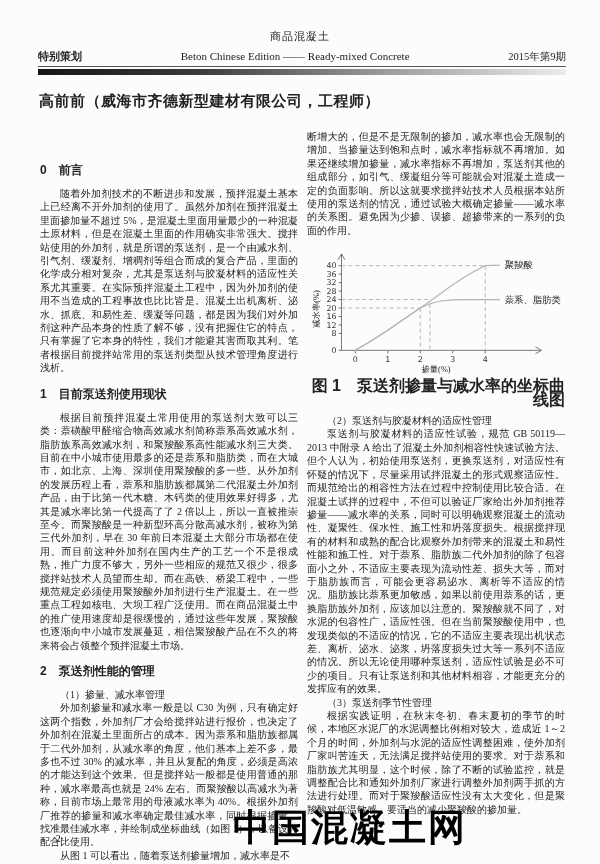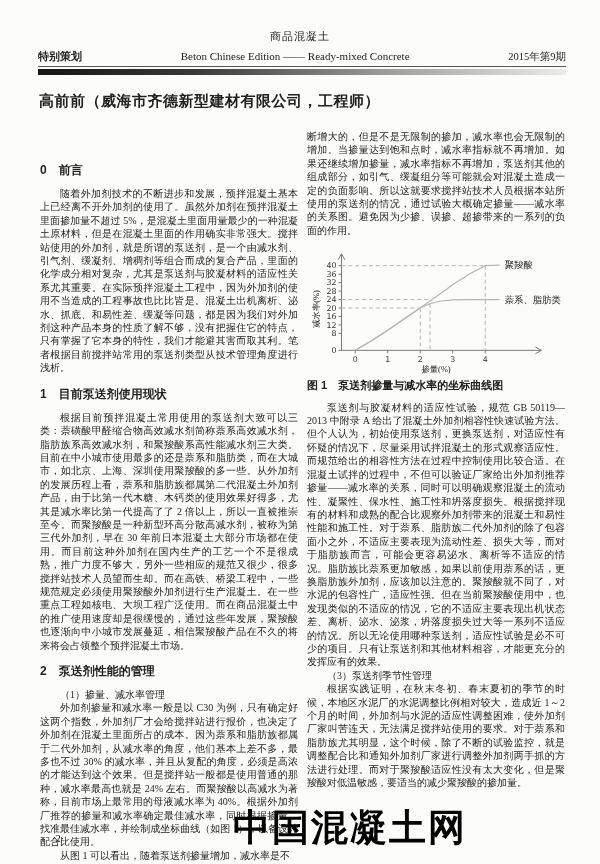--- a/index.html
+++ b/index.html
@@ -29,21 +29,21 @@
   .col-right{left:307px;}
   .col p{margin:0;text-indent:2em;}
   .col p.cont{text-indent:0;}
   h2.sec{font-size:12px;font-weight:bold;margin:12px 0 9px;line-height:15px;
     font-family:"Liberation Sans","DejaVu Sans",sans-serif;}
   h2.sec.first{margin-top:1px;}
   .subhead{text-indent:2em;margin:0;}
   
   .figure{margin:6px 0 4px;text-align:center;}
   .figure svg{display:block;margin:0 auto;}
-  .fig-caption{font-size:11px;font-weight:bold;text-align:left;margin:1px 0 8px;
+  .fig-caption{font-size:16px;font-weight:bold;text-align:right;margin:1px 0 8px;
     font-family:"Liberation Sans","DejaVu Sans",sans-serif;}
   .ax{stroke:#777;stroke-width:1;fill:none;}
   .dash{stroke:#ababab;stroke-width:0.9;stroke-dasharray:4 3;fill:none;}
   .curve{stroke:#b5b5b5;stroke-width:1.2;fill:none;}
   .tick{font-size:8px;fill:#333;font-family:"DejaVu Sans",sans-serif;}
   .slabel{font-size:9.5px;fill:#222;}
   .alabel{font-size:8.5px;fill:#222;}
   
   .page-number{position:absolute;left:52px;top:833px;font-size:10.5px;}
   .watermark{position:absolute;left:233px;top:803px;font-size:37px;font-weight:bold;
@@ -124,20 +124,21 @@
           <line x1="112" y1="65" x2="112" y2="108" class="dash"></line>
           <polyline points="46.0,108.0 62.5,98.3 79.0,87.6 95.5,76.2 112.0,65.0 128.5,53.2 145.0,41.4 161.5,30.6 178.0,22.0 192.8,21.4" class="curve"></polyline>
           <text x="197.85" y="24.355000000000004" class="slabel">聚羧酸</text>
           <polyline points="46.0,108.0 62.5,98.3 79.0,87.6 95.5,76.2 112.0,65.0 121.9,60.7 131.8,58.1 145.0,56.8 161.5,56.4 178.0,56.4 192.8,56.4" class="curve"></polyline>
           <text x="197.85" y="59.400000000000006" class="slabel">萘系、脂肪类</text>
           <text x="9" y="66" class="alabel" text-anchor="middle" transform="rotate(-90 9 66)">减水率(%)</text>
           <text x="128" y="130.5" class="alabel" text-anchor="middle">掺量(%)</text>
         </svg>
     </div>
     <div class="fig-caption">图 1　泵送剂掺量与减水率的坐标曲线图</div>
+    <p class="subhead">（2）泵送剂与胶凝材料的适应性管理</p>
     <p>泵送剂与胶凝材料的适应性试验，规范 GB 50119—2013 中附录 A 给出了混凝土外加剂相容性快速试验方法。但个人认为，初始使用泵送剂，更换泵送剂，对适应性有怀疑的情况下，尽量采用试拌混凝土的形式观察适应性。而规范给出的相容性方法在过程中控制使用比较合适。在混凝土试拌的过程中，不但可以验证厂家给出外加剂推荐掺量——减水率的关系，同时可以明确观察混凝土的流动性、凝聚性、保水性、施工性和坍落度损失。根据搅拌现有的材料和成熟的配合比观察外加剂带来的混凝土和易性性能和施工性。对于萘系、脂肪族二代外加剂的除了包容面小之外，不适应主要表现为流动性差、损失大等，而对于脂肪族而言，可能会更容易泌水、离析等不适应的情况。脂肪族比萘系更加敏感，如果以前使用萘系的话，更换脂肪族外加剂，应该加以注意的。聚羧酸就不同了，对水泥的包容性广，适应性强。但在当前聚羧酸使用中，也发现类似的不适应的情况，它的不适应主要表现出机状态差、离析、泌水、泌浆，坍落度损失过大等一系列不适应的情况。所以无论使用哪种泵送剂，适应性试验是必不可少的项目。只有让泵送剂和其他材料相容，才能更充分的发挥应有的效果。</p>
     <p class="subhead">（3）泵送剂季节性管理</p>
     <p>根据实践证明，在秋末冬初、春末夏初的季节的时候，本地区水泥厂的水泥调整比例相对较大，造成近 1～2 个月的时间，外加剂与水泥的适应性调整困难，使外加剂厂家叫苦连天，无法满足搅拌站使用的要求。对于萘系和脂肪族尤其明显，这个时候，除了不断的试验监控，就是调整配合比和通知外加剂厂家进行调整外加剂两手抓的方法进行处理。而对于聚羧酸适应性没有太大变化，但是聚羧酸对低温敏感，要适当的减少聚羧酸的掺加量。</p>
   </div>
 
   <div class="page-number">·2·</div>
   <div class="watermark" style="color: #000000;">中国混凝土网</div>
 
 </div>
 

